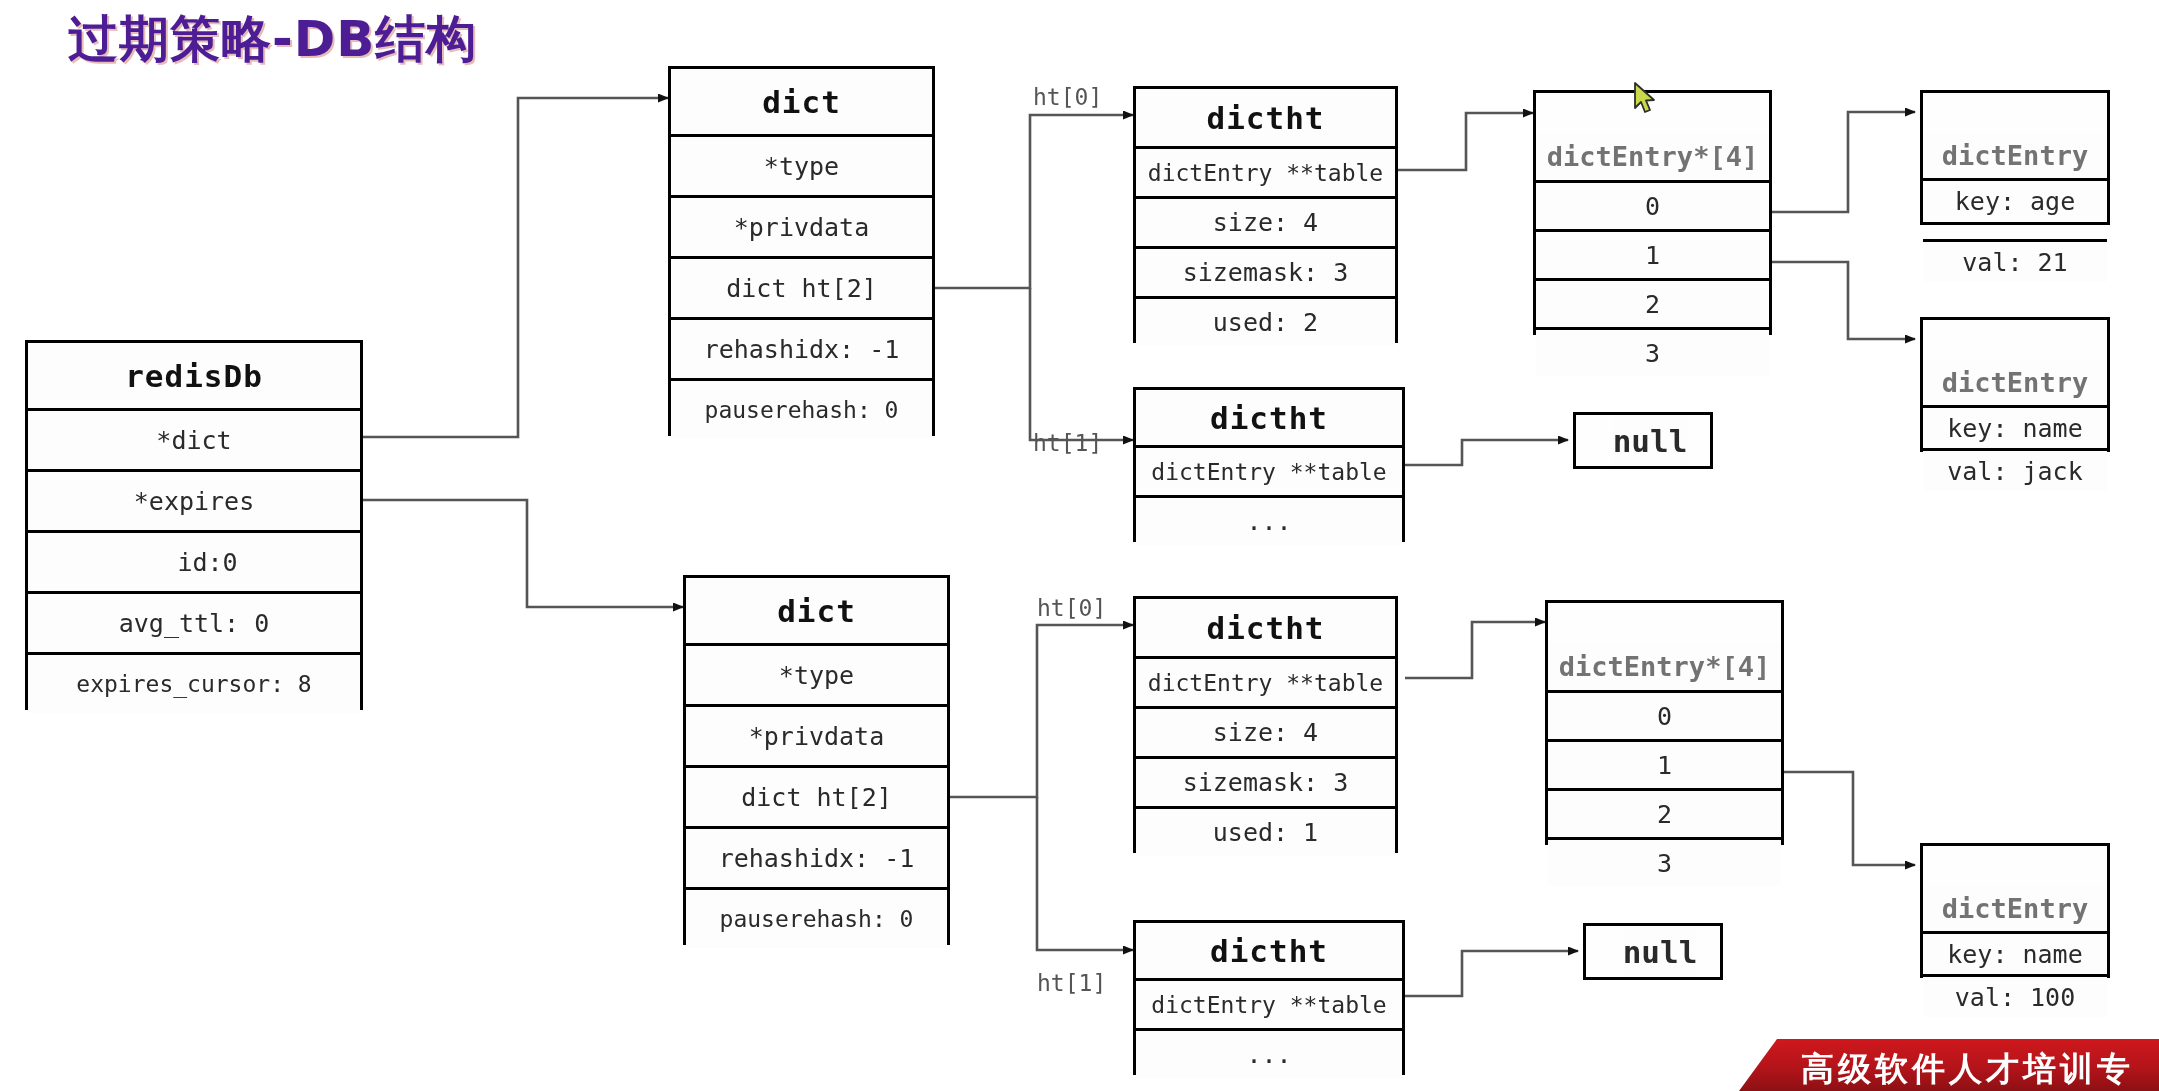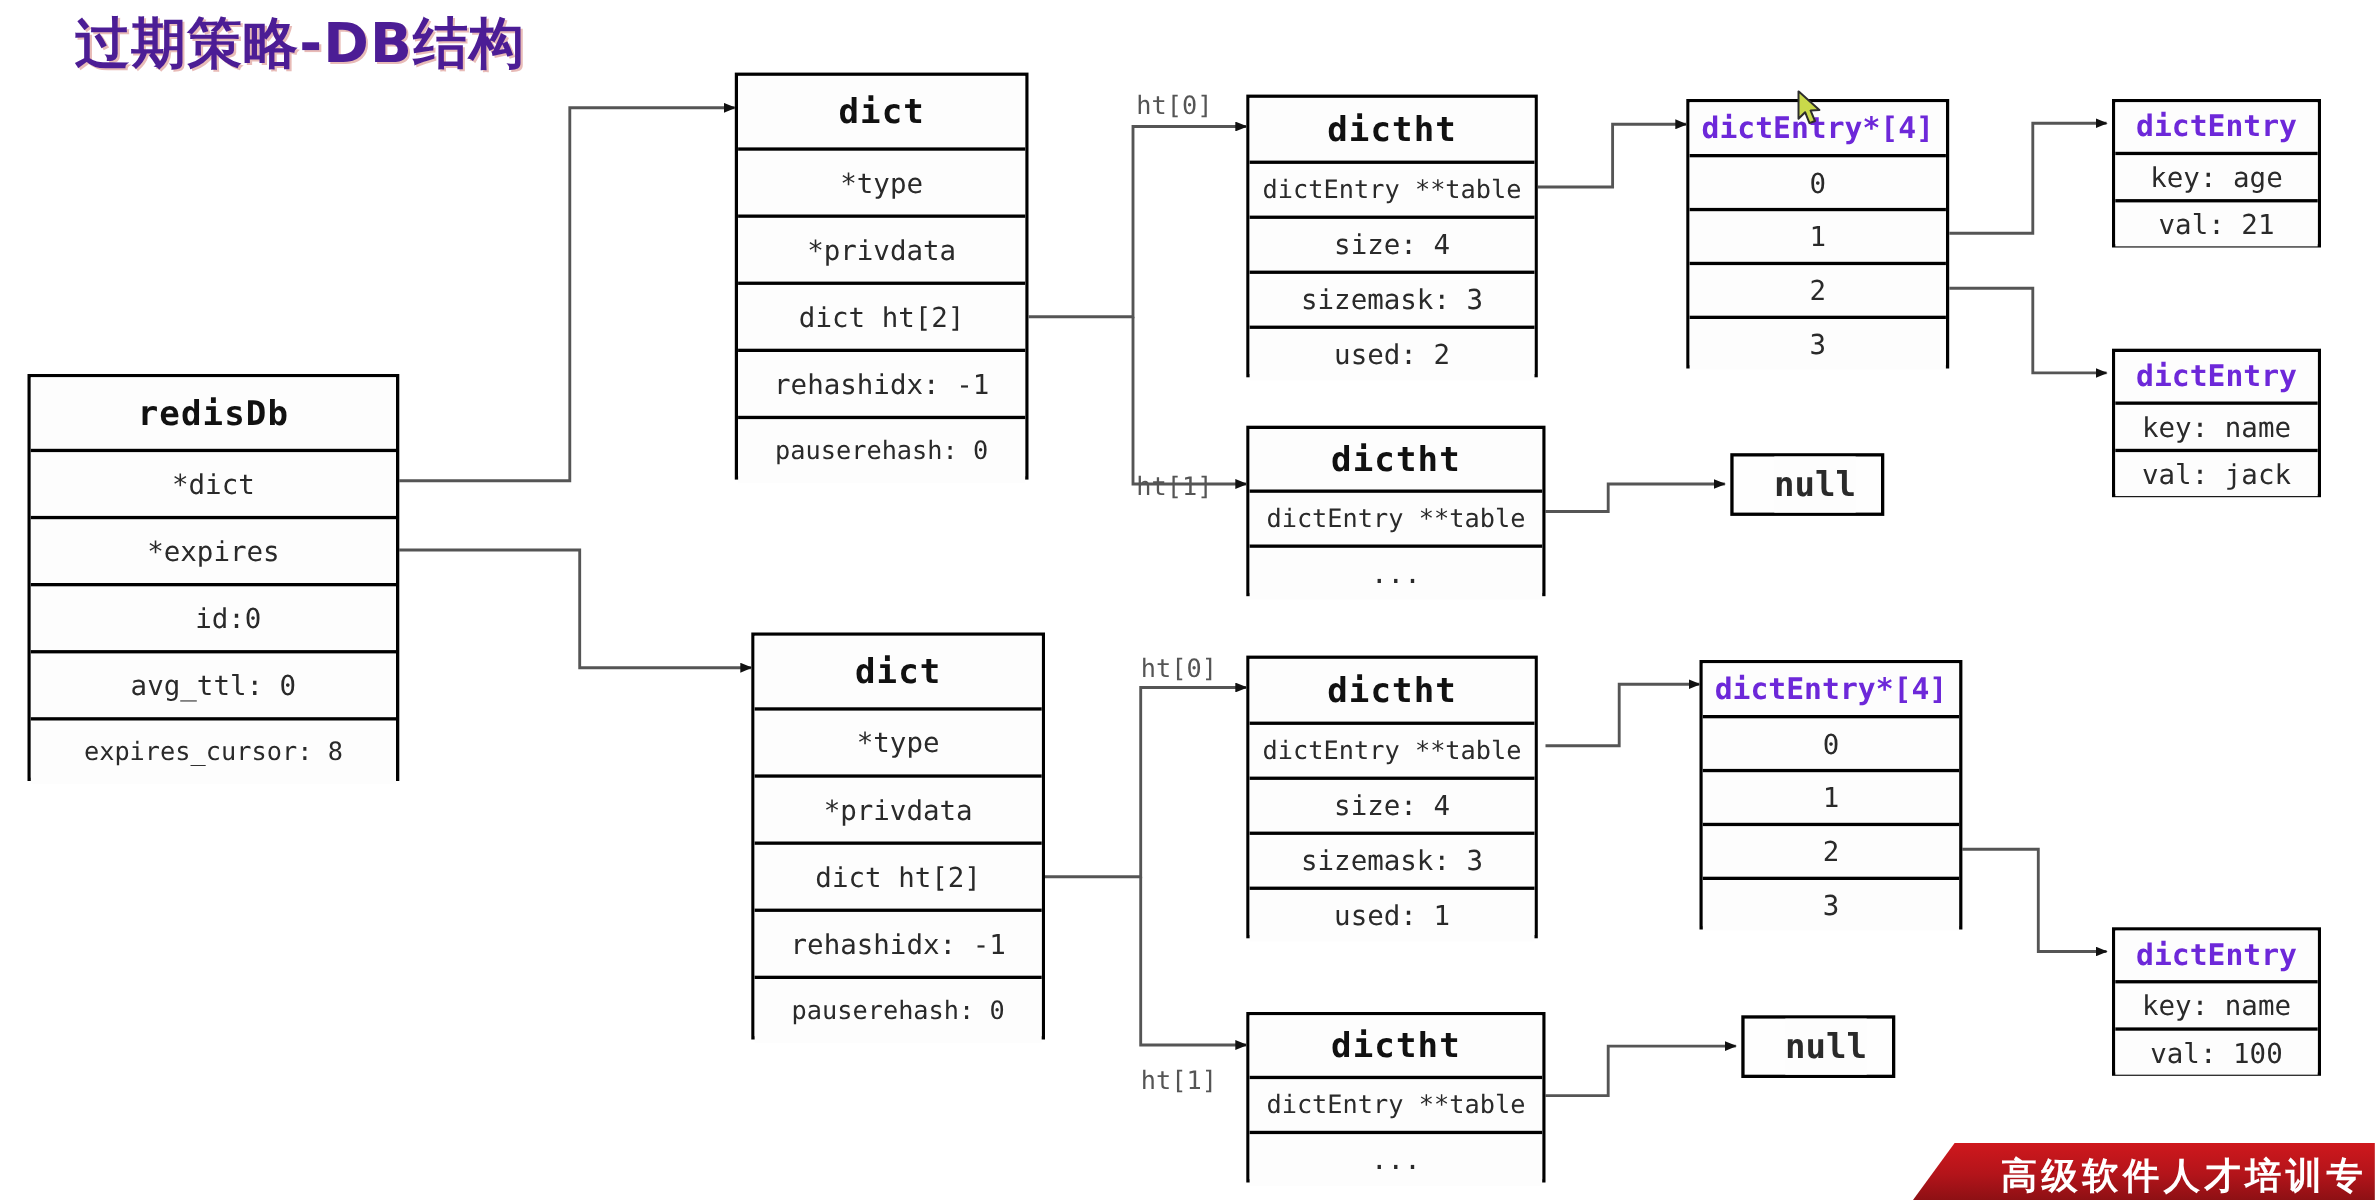--- a/index.html
+++ b/index.html
@@ -71,22 +71,23 @@
     border-top: none;
     font-weight: bold;
     font-size: 31px;
     color: #111;
     letter-spacing: 1px;
   }
   .row.headsm {
     border-top: none;
     font-weight: bold;
     font-size: 27px;
-    color: #6d28d9;
+    color: #737373;
     letter-spacing: 0px;
+    margin-top: 40px;
   }
   .row.tight {
     font-size: 23px;
   }
 
   
   .box.single {
     align-items: center;
     justify-content: center;
     padding-left: 14px;
@@ -135,21 +136,20 @@
   #ribbon-text {
     position: absolute;
     left: 62px;
     top: 16px;
     font-family: "DejaVu Serif", "Liberation Serif", serif;
     font-weight: bold;
     font-size: 33px;
     color: #ffffff;
     letter-spacing: 4px;
     white-space: nowrap;
-    margin-left: 18px;
   }
 </style>
 </head>
 <body>
 
 <div id="canvas">
 
   <div id="page-title">过期策略-DB结构</div>
 
   <svg id="wires" viewBox="0 0 2159 1091">
@@ -260,21 +260,21 @@
     <div class="row headsm" style="flex:0 0 47px;">dictEntry*[4]</div>
     <div class="row" style="flex:0 0 49px;">0</div>
     <div class="row" style="flex:0 0 49px;">1</div>
     <div class="row" style="flex:0 0 49px;">2</div>
     <div class="row" style="flex:0 0 49px;">3</div>
   </div>
 
   <div class="box" style="left:1920px; top:90px; width:190px; height:135px;">
     <div class="row headsm" style="flex:0 0 45px;">dictEntry</div>
     <div class="row" style="flex:0 0 43px;">key: age</div>
-    <div class="row" style="flex:0 0 43px;">val: 21</div>
+    <div class="row" style="flex:0 0 43px;margin-top:18px;">val: 21</div>
   </div>
 
   <div class="box" style="left:1920px; top:317px; width:190px; height:135px;">
     <div class="row headsm" style="flex:0 0 45px;">dictEntry</div>
     <div class="row" style="flex:0 0 43px;">key: name</div>
     <div class="row" style="flex:0 0 43px;">val: jack</div>
   </div>
 
   <div class="box" style="left:1920px; top:843px; width:190px; height:135px;">
     <div class="row headsm" style="flex:0 0 45px;">dictEntry</div>

